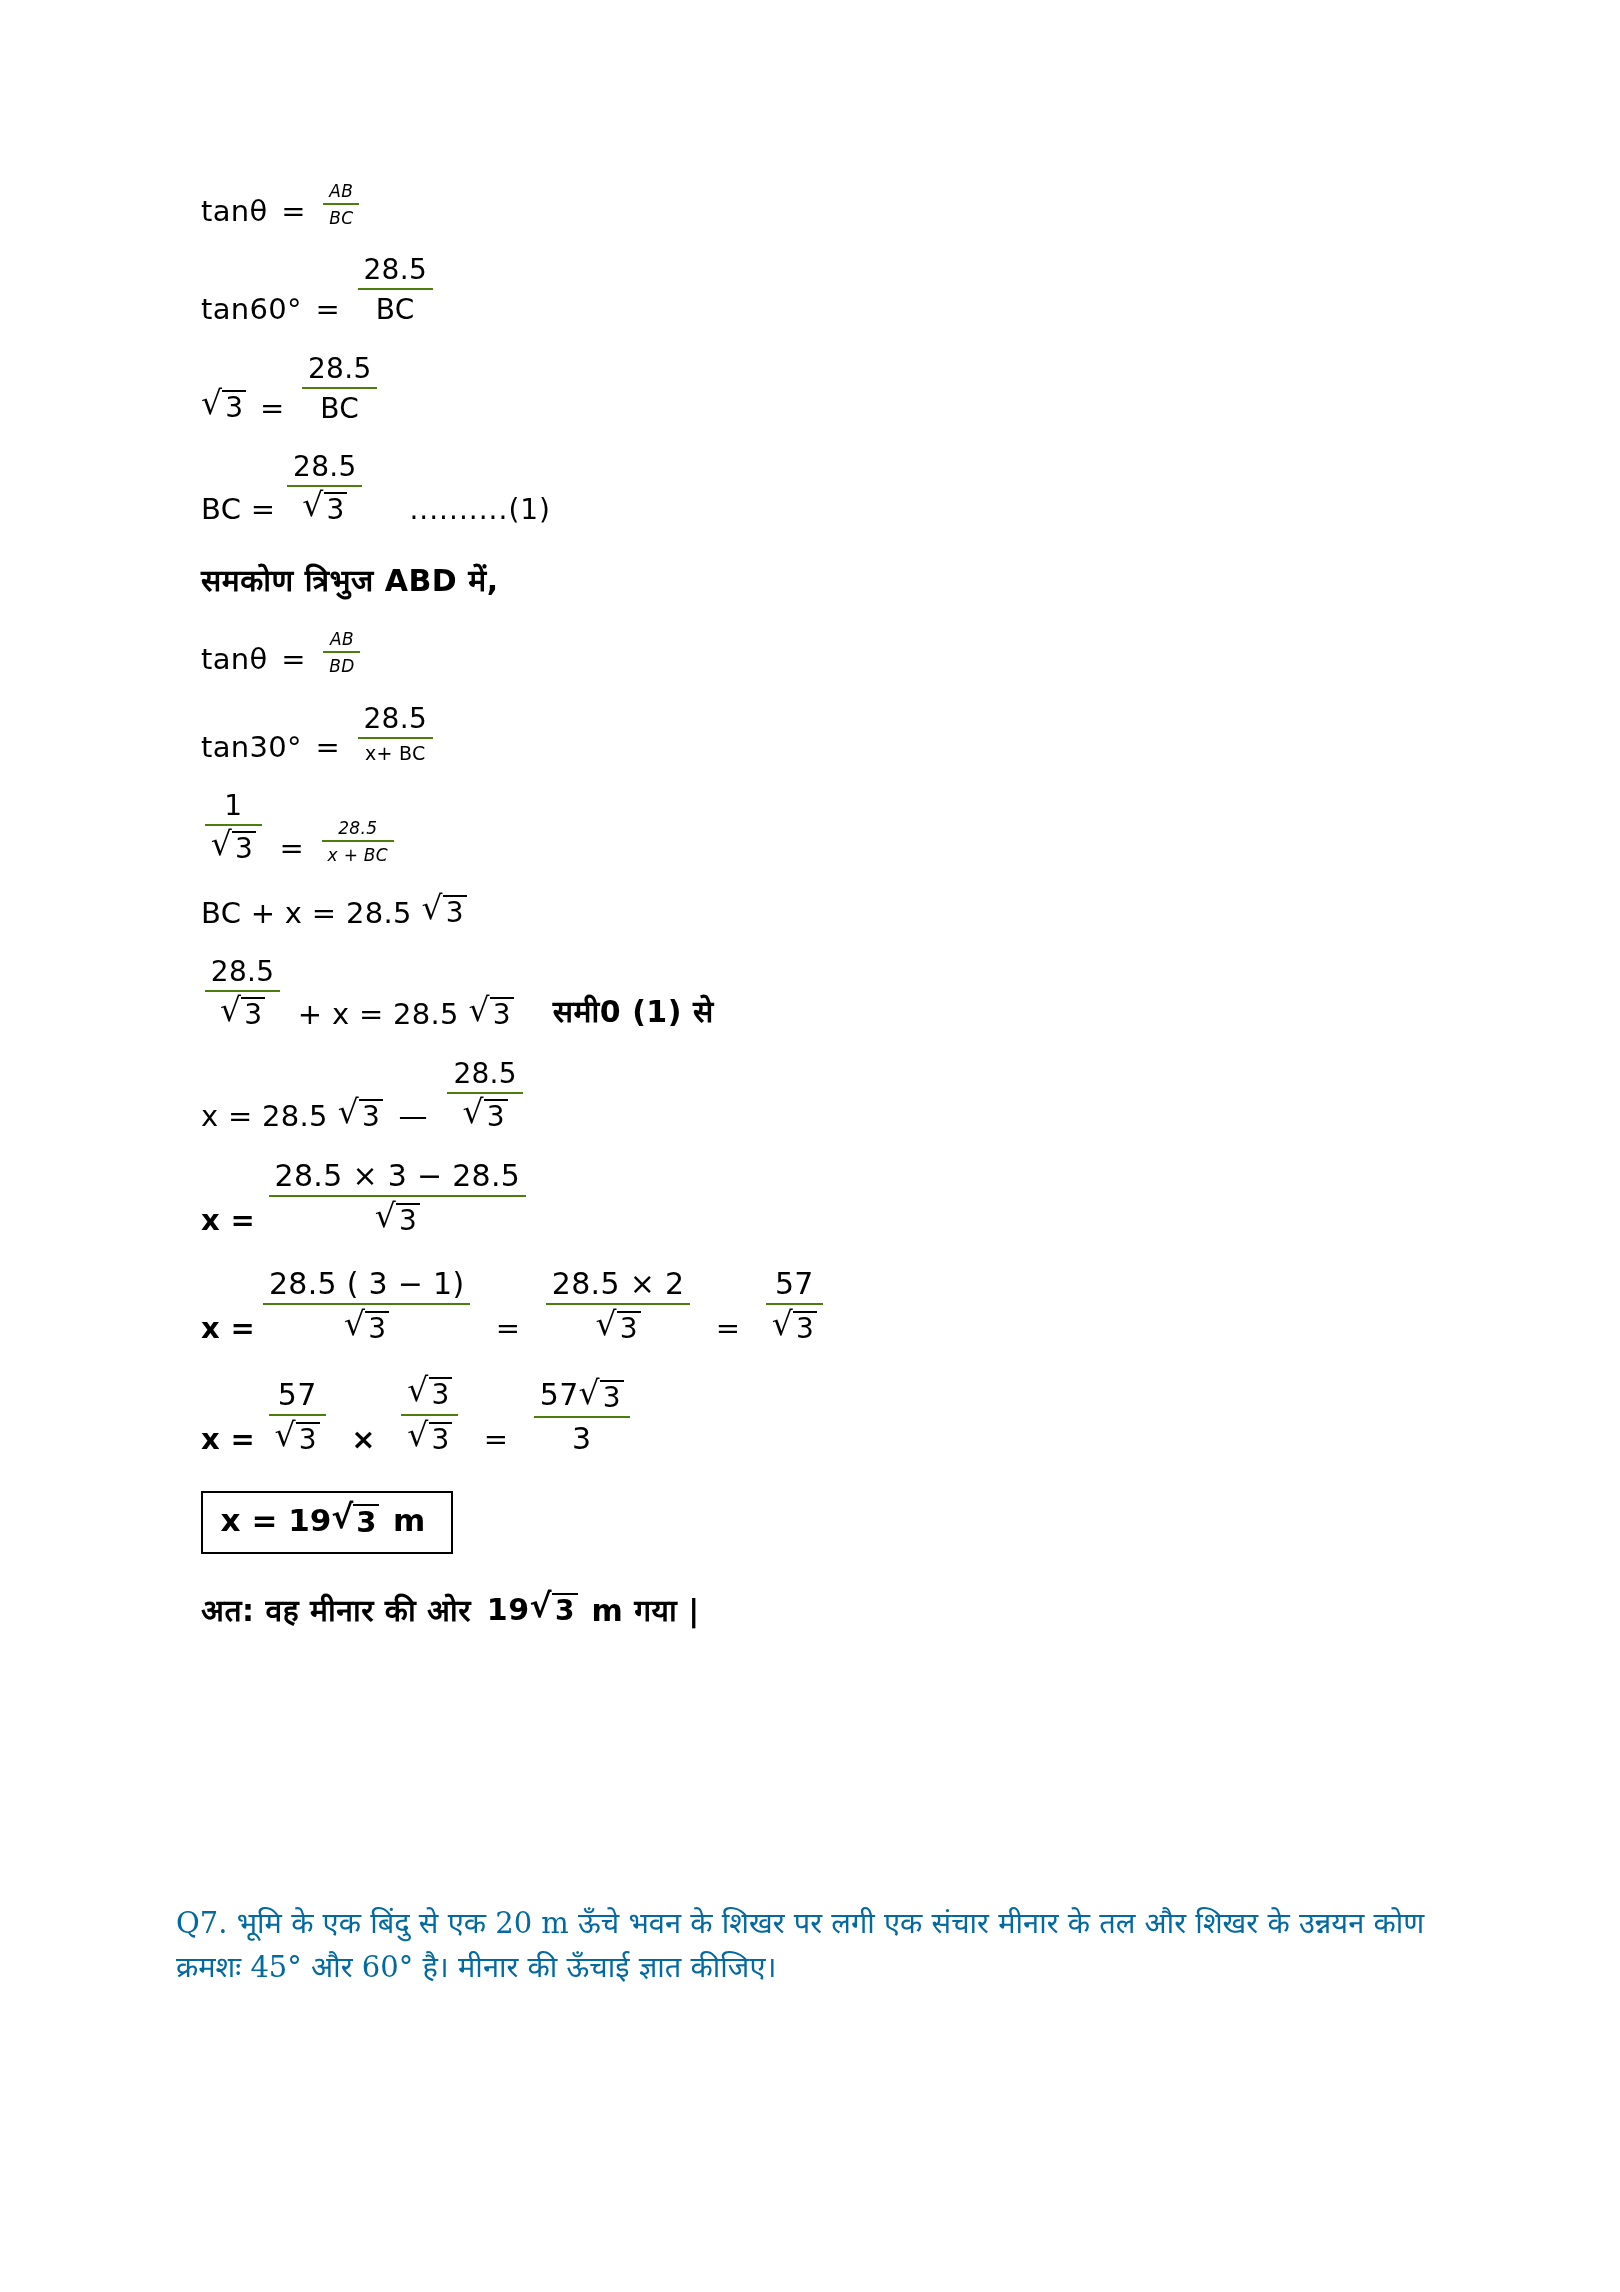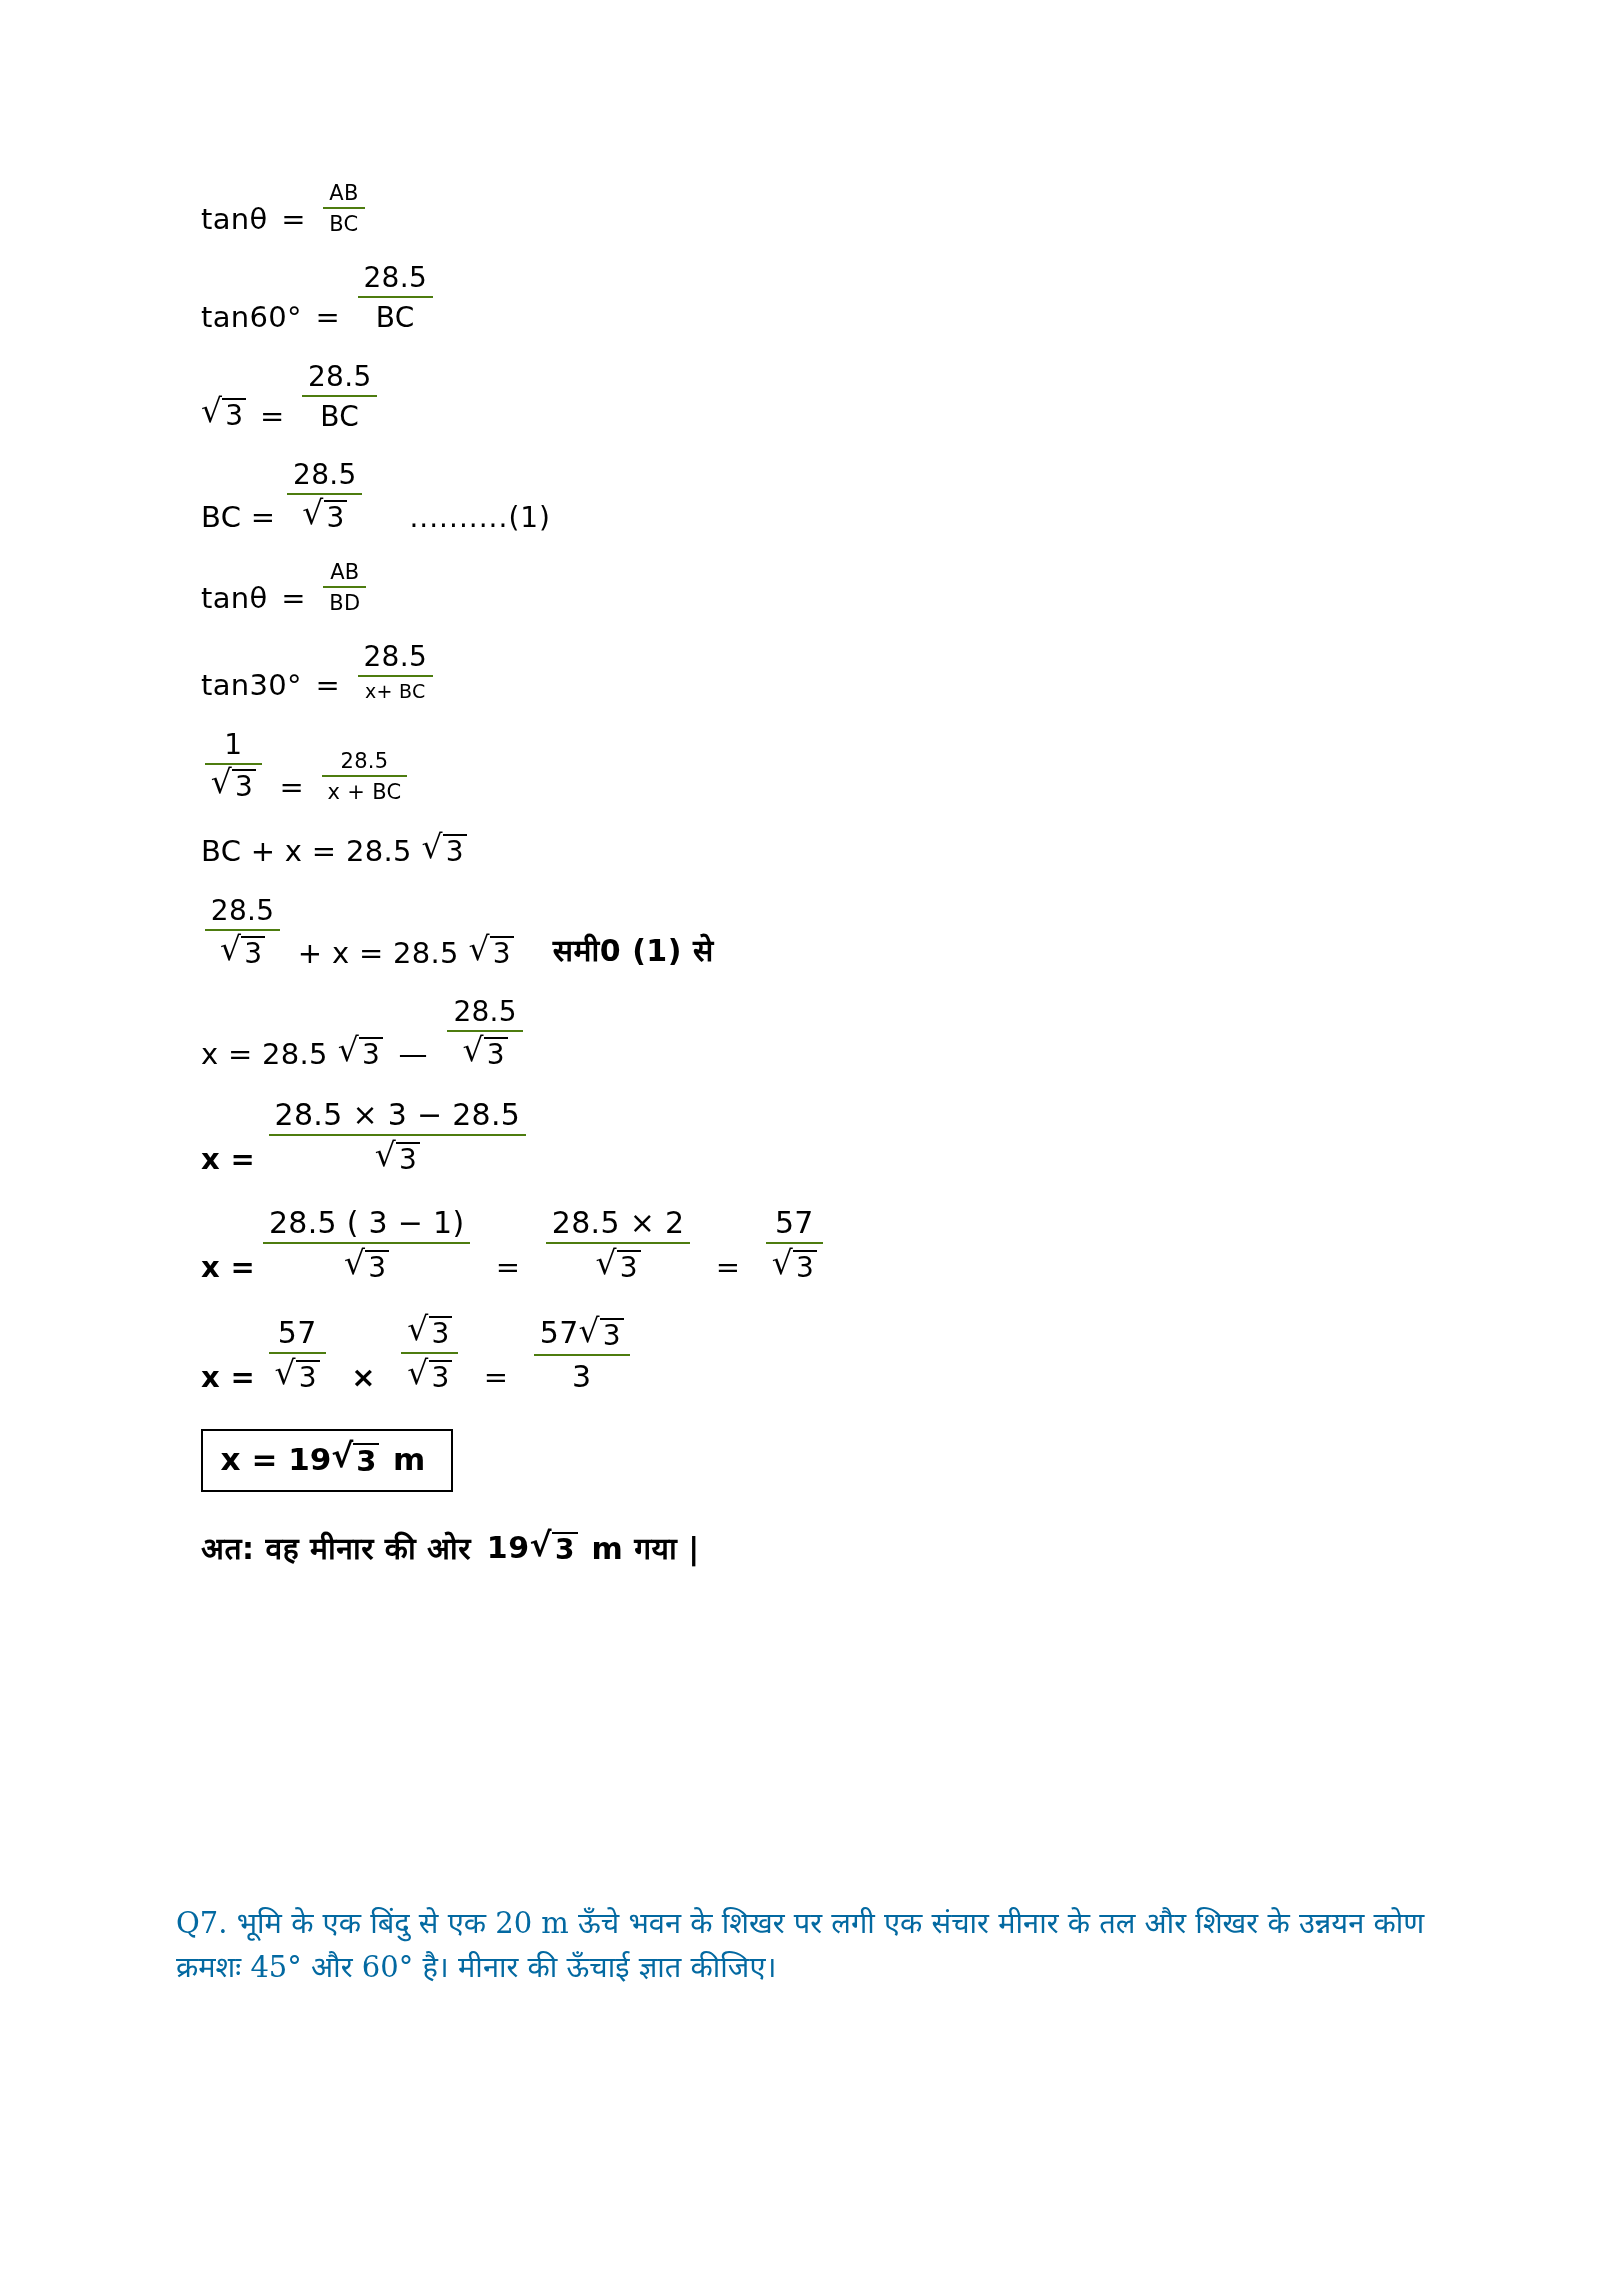--- a/index.html
+++ b/index.html
@@ -65,21 +65,21 @@
   }
   .frac .den {
     padding: 2.9px 5.9px 0 5.9px;
     font-size: 28px;
     white-space: nowrap;
     border-top: 2px solid #4d7c0f;
     width: 100%;
     box-sizing: border-box;
     text-align: center;
   }
-  .frac.small .num, .frac.small .den { font-size: 21px; }
+  .frac.small .num, .frac.small .den { font-size: 17px; font-style: italic; }
   .frac.big .num, .frac.big .den { font-size: 30px; }
 
   
   .sqrt {
     display: inline-flex;
     align-items: flex-start;
     white-space: nowrap;
   }
   .sqrt .rad {
     font-size: 33px;
@@ -190,20 +190,21 @@
         <span class="den">
           <span class="sqrt">
             <span class="rad">√</span>
             <span class="radicand">3</span>
           </span>
         </span>
       </span>
       <span class="dots">..........(1)</span>
     </div>
 
+    <div class="hindi heading-line">समकोण त्रिभुज ABD में,</div>
 
     <div class="mline">
       <span class="lhs">tanθ</span>
       <span class="eq">=</span>
       <span class="frac small">
         <span class="num">AB</span>
         <span class="den">BD</span>
       </span>
     </div>
 

